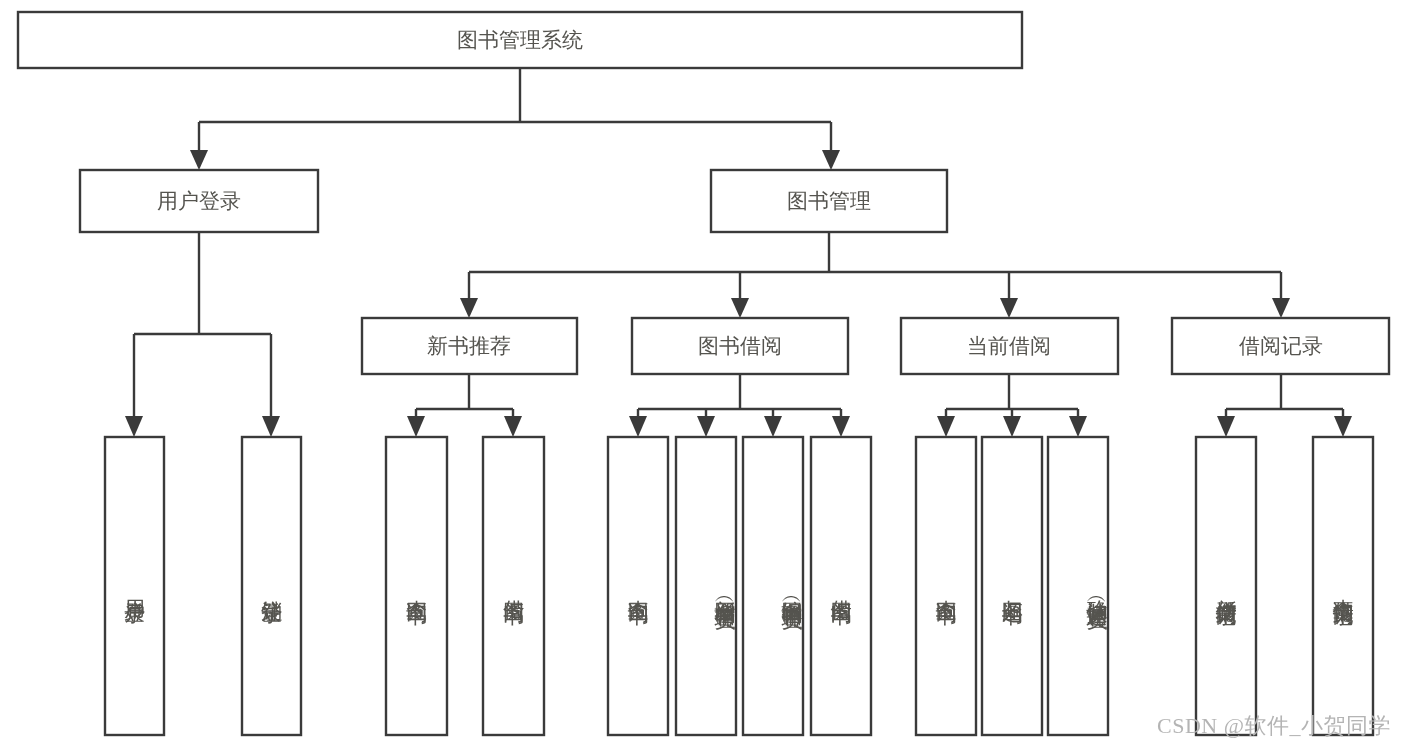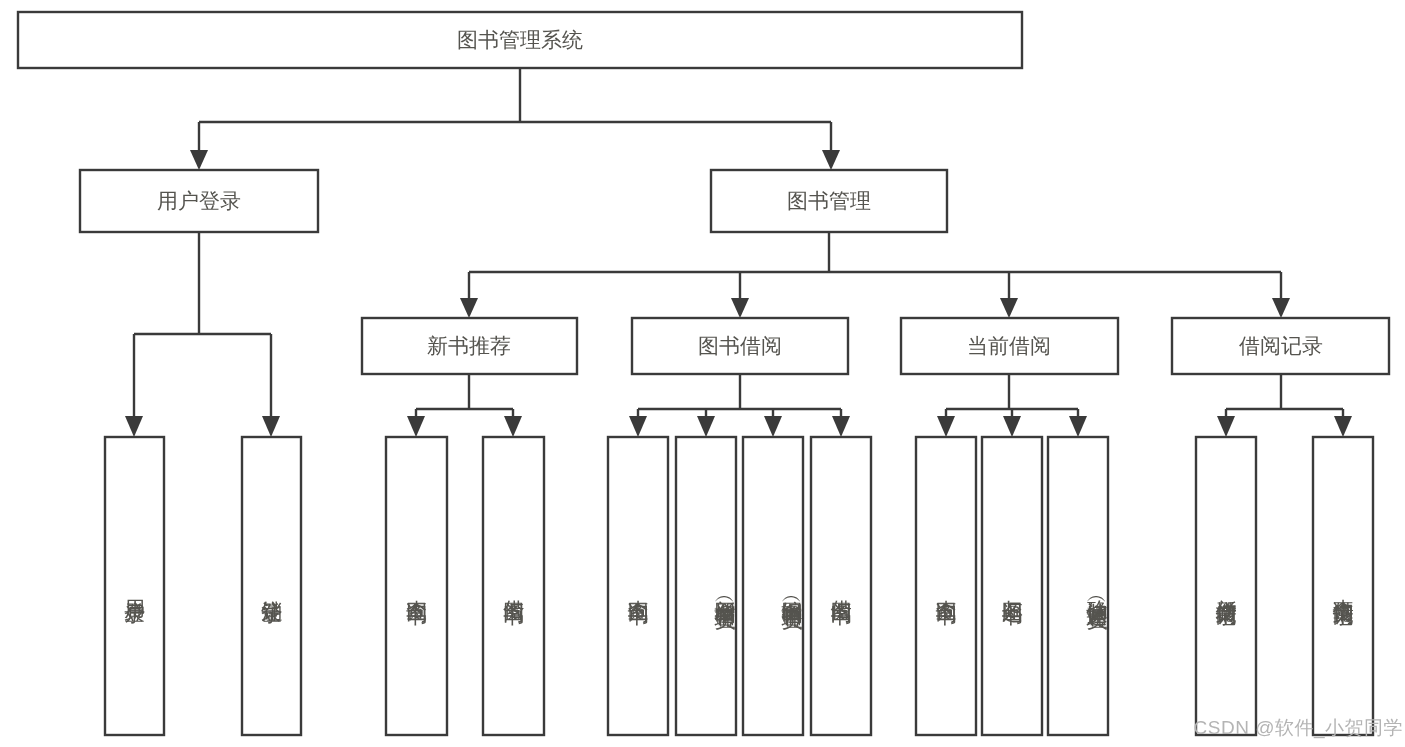--- a/index.html
+++ b/index.html
@@ -60,24 +60,24 @@
     letter-spacing: 1.5px;
     display: flex;
     align-items: center;
     justify-content: center;
     text-align: center;
     white-space: nowrap;
     pointer-events: none;
   }
   .watermark {
     position: absolute;
-    right: 2px;
+    right: 14px;
     bottom: 6px;
-    font-family: Liberation Sans, sans-serif;
-    font-size: 19px;
+    font-family: Liberation Serif, serif;
+    font-size: 22px;
     color: #b4b4b4;
     white-space: nowrap;
     letter-spacing: 0.5px;
   }
 </style>
 </head>
 <body>
 
 <div id="diagram-root">
 

